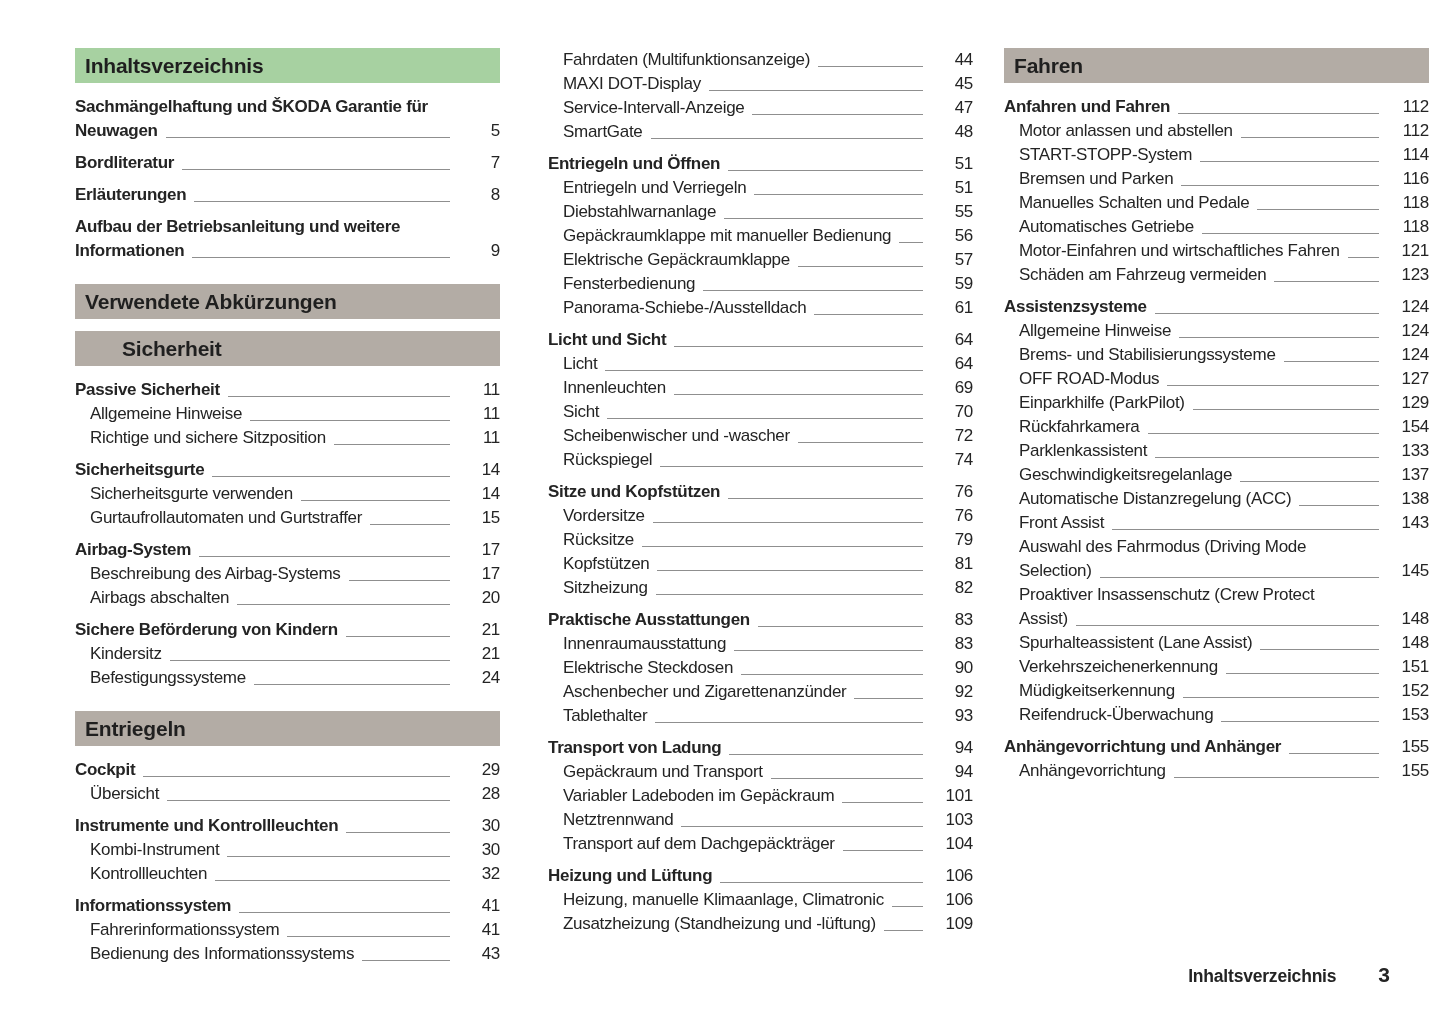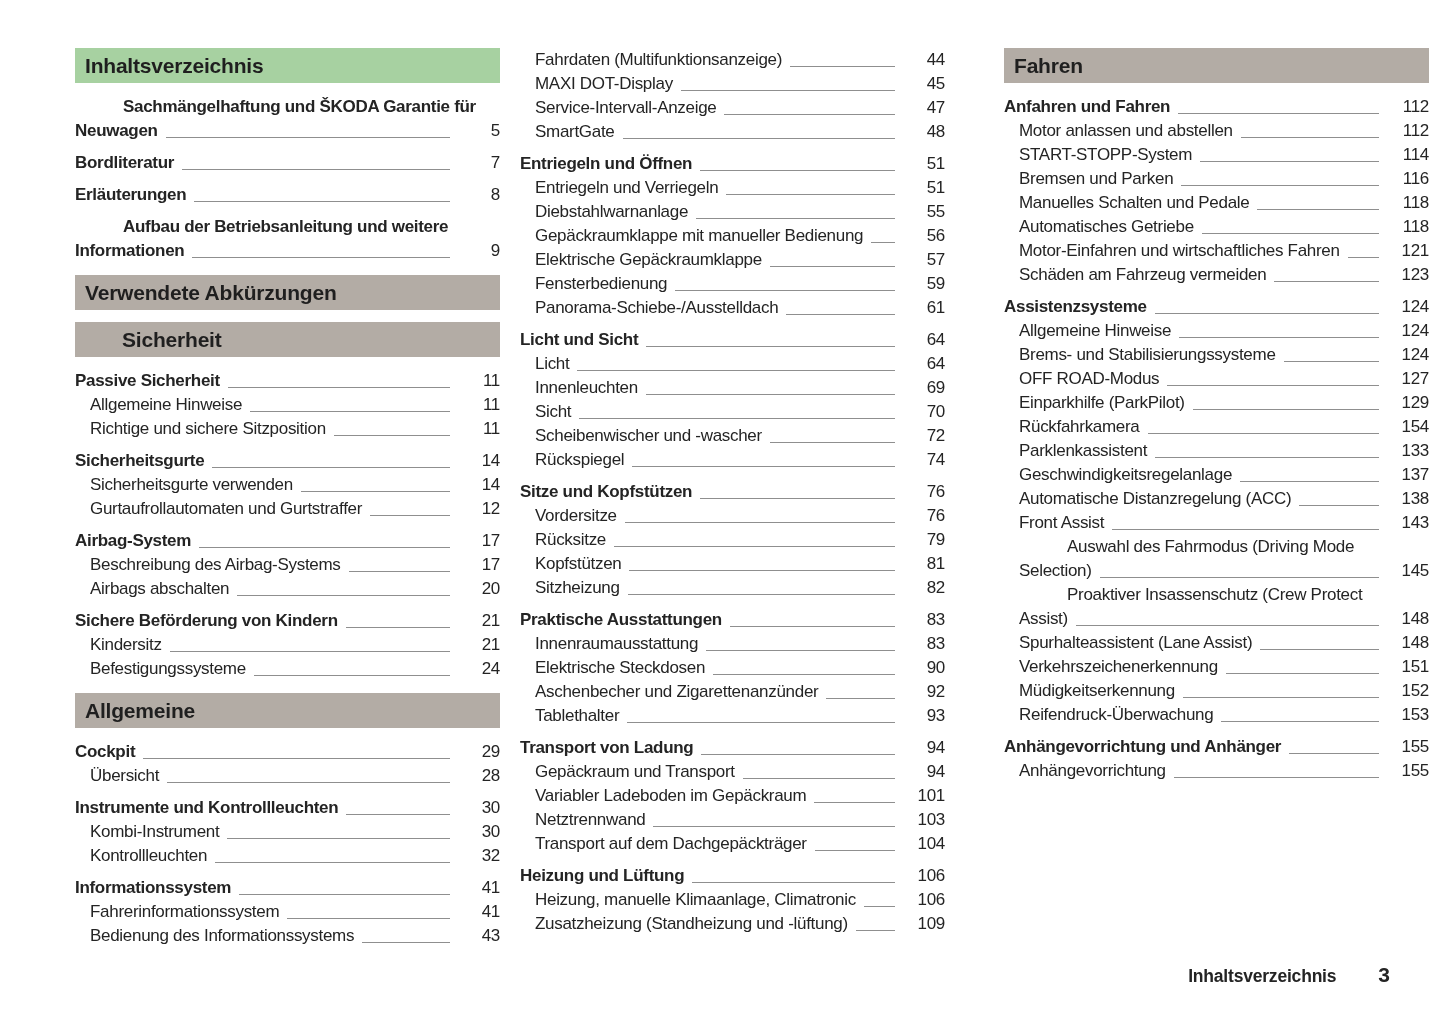--- a/index.html
+++ b/index.html
@@ -5,42 +5,42 @@
   html,body{margin:0;padding:0;}
   body{
     width:1445px;height:1026px;background:#ffffff;position:relative;
     font-family:"Liberation Sans","DejaVu Sans",sans-serif;
     color:#242424;overflow:hidden;
     -webkit-font-smoothing:antialiased;
   }
   .page{position:absolute;inset:0;}
   .col{position:absolute;top:48px;width:425px;}
   .col-0{left:75px;}
-  .col-1{left:520px;}
+  .col-1{left:548px;}
   .col-2{left:1004px;}
 
   .bar{
     height:35px;display:flex;align-items:center;padding:0 10px;
-    box-sizing:border-box;margin-top:12px;margin-bottom:12px;
+    box-sizing:border-box;margin-top:21px;margin-bottom:12px;
   }
   .col > :first-child{margin-top:0;}
   .bar + .bar{margin-top:7px;padding-left:47px;}
   .bar-green{background:var(--accent-green,#a7d1a1);}
   .bar-gray{background:var(--header-gray,#b3aca5);}
   .bar-label{
     font-size:21px;font-weight:bold;letter-spacing:-0.2px;color:#1f1f1f;
     white-space:nowrap;
   }
 
   .entry{font-size:17px;line-height:24px;letter-spacing:-0.3px;}
   .entry.main{margin-top:8px;font-weight:bold;}
   .entry.sub{padding-left:15px;font-weight:normal;}
   .entry .row{display:flex;align-items:flex-end;}
   .lbl{white-space:nowrap;flex-shrink:0;}
-  .l1{white-space:nowrap;margin-left:48px;}
+  .l1{white-space:nowrap;}
   .leader{
     flex:1;min-width:8px;height:0;
     border-bottom:1px solid var(--leader,#8f8f8f);
     margin:0 10px 5px 8px;
   }
   .pg{
     min-width:40px;text-align:right;white-space:nowrap;font-weight:normal;
   }
 
   .footer{
@@ -126,21 +126,21 @@
         <div class="row">
           <span class="lbl">Sicherheitsgurte verwenden</span>
           <span class="leader"></span>
           <span class="pg">14</span>
         </div>
       </div>
       <div class="entry sub">
         <div class="row">
           <span class="lbl">Gurtaufrollautomaten und Gurtstraffer</span>
           <span class="leader"></span>
-          <span class="pg">12</span>
+          <span class="pg">15</span>
         </div>
       </div>
       <div class="entry main">
         <div class="row">
           <span class="lbl">Airbag-System</span>
           <span class="leader"></span>
           <span class="pg">17</span>
         </div>
       </div>
       <div class="entry sub">
@@ -172,21 +172,21 @@
         </div>
       </div>
       <div class="entry sub">
         <div class="row">
           <span class="lbl">Befestigungssysteme</span>
           <span class="leader"></span>
           <span class="pg">24</span>
         </div>
       </div>
       <div class="bar bar-gray">
-        <span class="bar-label">Allgemeine</span>
+        <span class="bar-label">Entriegeln</span>
       </div>
       <div class="entry main">
         <div class="row">
           <span class="lbl">Cockpit</span>
           <span class="leader"></span>
           <span class="pg">29</span>
         </div>
       </div>
       <div class="entry sub">
         <div class="row">

